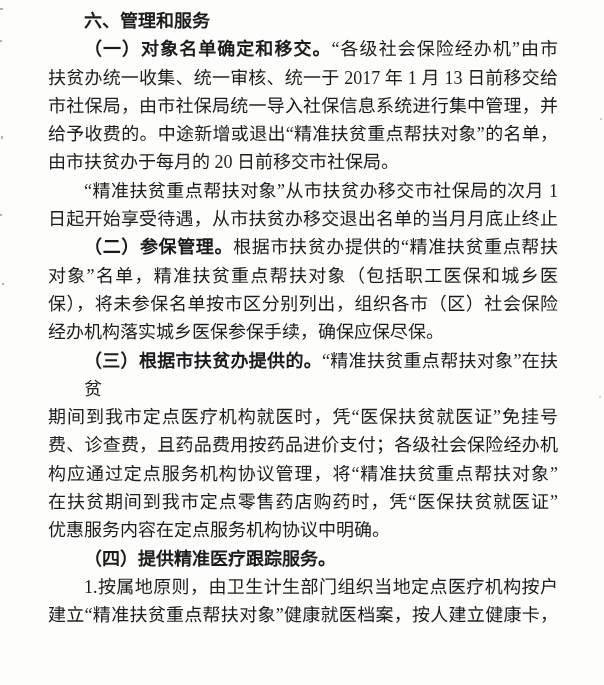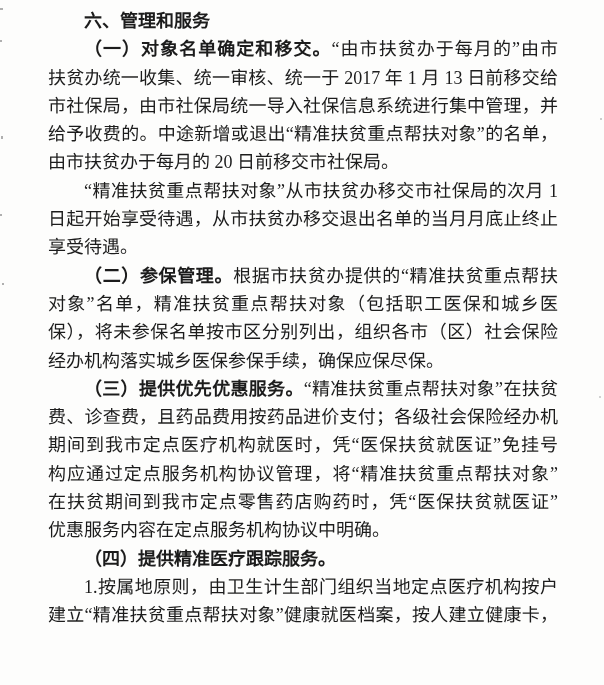--- a/index.html
+++ b/index.html
@@ -48,35 +48,34 @@
   .s5{left:2px;top:283px;width:2px;height:2px;}
   .s6{left:600px;top:118px;width:2px;height:2px;opacity:.35;}
   .s7{left:599px;top:396px;width:2px;height:2px;opacity:.3;}
 </style>
 </head>
 <body>
 
 <div class="page">
   <div class="doc" id="doc-lines">
       <div class="line end ind"><span class="seg b">六、管理和服务</span></div>
-      <div class="line fill ind"><span class="seg b">（一）对象名单确定和移交。</span><span class="seg">“由市扶贫办于每月的”由市</span></div>
+      <div class="line fill ind"><span class="seg b">（一）对象名单确定和移交。</span><span class="seg">“各级社会保险经办机”由市</span></div>
       <div class="line fill"><span class="seg">扶贫办统一收集、统一审核、统一于 2017 年 1 月 13 日前移交给</span></div>
       <div class="line fill"><span class="seg">市社保局，由市社保局统一导入社保信息系统进行集中管理，并</span></div>
       <div class="line fill"><span class="seg">给予收费的。中途新增或退出“精准扶贫重点帮扶对象”的名单，</span></div>
       <div class="line end"><span class="seg">由市扶贫办于每月的 20 日前移交市社保局。</span></div>
       <div class="line fill ind"><span class="seg">“精准扶贫重点帮扶对象”从市扶贫办移交市社保局的次月 1</span></div>
       <div class="line fill"><span class="seg">日起开始享受待遇，从市扶贫办移交退出名单的当月月底止终止</span></div>
-      <div class="line end"><span class="seg">享受待遇。</span></div>
       <div class="line fill ind"><span class="seg b">（二）参保管理。</span><span class="seg">根据市扶贫办提供的“精准扶贫重点帮扶</span></div>
       <div class="line fill"><span class="seg">对象”名单，精准扶贫重点帮扶对象（包括职工医保和城乡医</span></div>
       <div class="line fill"><span class="seg">保），将未参保名单按市区分别列出，组织各市（区）社会保险</span></div>
       <div class="line end"><span class="seg">经办机构落实城乡医保参保手续，确保应保尽保。</span></div>
-      <div class="line fill ind"><span class="seg b">（三）提供优先优惠服务。</span><span class="seg">“精准扶贫重点帮扶对象”在扶贫</span></div>
+      <div class="line fill ind"><span class="seg b">（三）根据市扶贫办提供的。</span><span class="seg">“精准扶贫重点帮扶对象”在扶贫</span></div>
+      <div class="line fill"><span class="seg">期间到我市定点医疗机构就医时，凭“医保扶贫就医证”免挂号</span></div>
       <div class="line fill"><span class="seg">费、诊查费，且药品费用按药品进价支付；各级社会保险经办机</span></div>
-      <div class="line fill"><span class="seg">期间到我市定点医疗机构就医时，凭“医保扶贫就医证”免挂号</span></div>
       <div class="line fill"><span class="seg">构应通过定点服务机构协议管理，将“精准扶贫重点帮扶对象”</span></div>
       <div class="line fill"><span class="seg">在扶贫期间到我市定点零售药店购药时，凭“医保扶贫就医证”</span></div>
       <div class="line end"><span class="seg">优惠服务内容在定点服务机构协议中明确。</span></div>
       <div class="line end ind"><span class="seg b">（四）提供精准医疗跟踪服务。</span></div>
       <div class="line fill ind"><span class="seg">1.按属地原则，由卫生计生部门组织当地定点医疗机构按户</span></div>
       <div class="line fill"><span class="seg">建立“精准扶贫重点帮扶对象”健康就医档案，按人建立健康卡，</span></div>
     </div>
   <span class="speck s1"></span>
   <span class="speck s2"></span>
   <span class="speck s3"></span>

